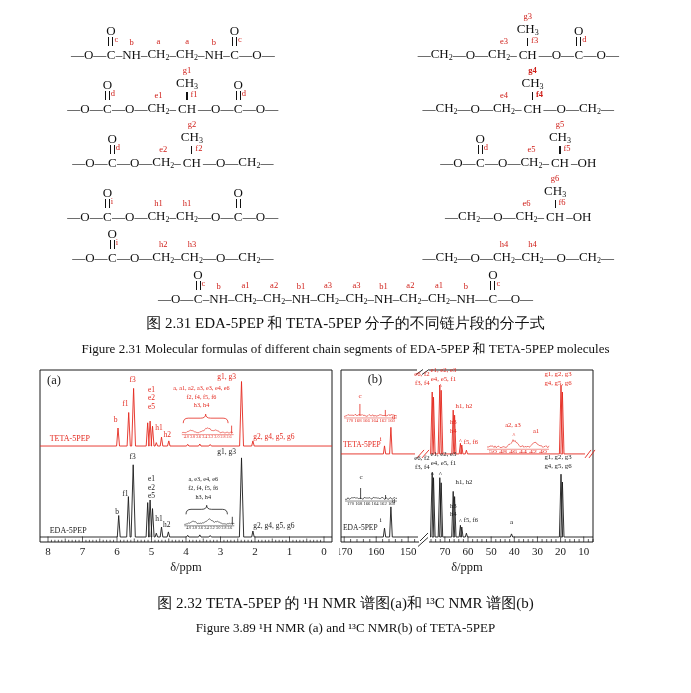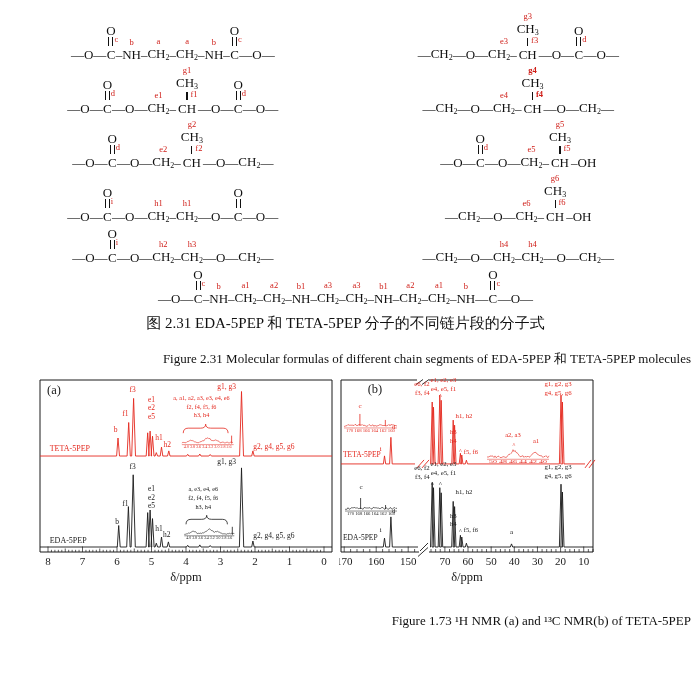--- a/index.html
+++ b/index.html
@@ -17,21 +17,21 @@
   .atomtx sub{font-size:8px;vertical-align:-2px;line-height:8px;}
   .rlab{font-size:8.5px;line-height:9px;height:9px;}
   .cbo{line-height:11px;}
   .dbl{width:3px;height:9px;border-left:1.3px solid #111;border-right:1.3px solid #111;position:relative;margin:1px 0;}
   .dlab{position:absolute;left:5px;top:-2px;font-size:8.5px;line-height:8px;}
   .vbar{width:1.2px;height:8px;background:#111;position:relative;margin:1px 0;}
   .vlab{position:absolute;left:4px;top:-2px;font-size:8.5px;line-height:8px;}
   
   .cap{text-align:center;}
   .cap-zh{font-size:15px;margin-top:8px;font-family:Liberation Serif, serif;}
-  .cap-en{font-size:13px;margin-top:17px;text-align:right;}
+  .cap-en{font-size:13px;margin-top:7px;}
   
   .fig32{position:relative;height:220px;margin-top:8px;}
   #svg-a{position:absolute;left:38px;top:0;}
   #svg-b{position:absolute;left:339px;top:0;}
 </style>
 </head>
 <body>
 
 <div class="page">
   <div id="structs">
@@ -793,14 +793,15 @@
         <text x="117.68539999999999" y="141.6" font-size="6.8" text-anchor="end" fill="#1a1a1a" font-family="&quot;Liberation Serif&quot;,serif">h3</text>
         <text x="117.68539999999999" y="150.2" font-size="6.8" text-anchor="end" fill="#1a1a1a" font-family="&quot;Liberation Serif&quot;,serif">h4</text>
         <text x="121.3878" y="157.08" font-size="6" text-anchor="middle" fill="#1a1a1a" font-family="&quot;Liberation Serif&quot;,serif">^</text>
         <text x="124.8588" y="156.22" font-size="6.5" text-anchor="start" fill="#1a1a1a" font-family="&quot;Liberation Serif&quot;,serif">f5, f6</text>
         <text x="172.5272" y="157.596" font-size="7" text-anchor="middle" fill="#1a1a1a" font-family="&quot;Liberation Serif&quot;,serif">a</text>
         <text x="219" y="93.44" font-size="6.8" text-anchor="middle" fill="#1a1a1a" font-family="&quot;Liberation Serif&quot;,serif">g1, g2, g3</text>
         <text x="219" y="102.03999999999999" font-size="6.8" text-anchor="middle" fill="#1a1a1a" font-family="&quot;Liberation Serif&quot;,serif">g4, g5, g6</text>
       </svg>
   </div>
 
-  <div class="cap cap-en">Figure 1.73 ¹H NMR (a) and ¹³C NMR(b) of TETA-5PEP</div>
+  <div class="cap cap-zh">图 2.32 TETA-5PEP 的 ¹H NMR 谱图(a)和 ¹³C NMR 谱图(b)</div>
+  <div class="cap cap-en">Figure 3.89 ¹H NMR (a) and ¹³C NMR(b) of TETA-5PEP</div>
 </div>
 
 </body></html>

